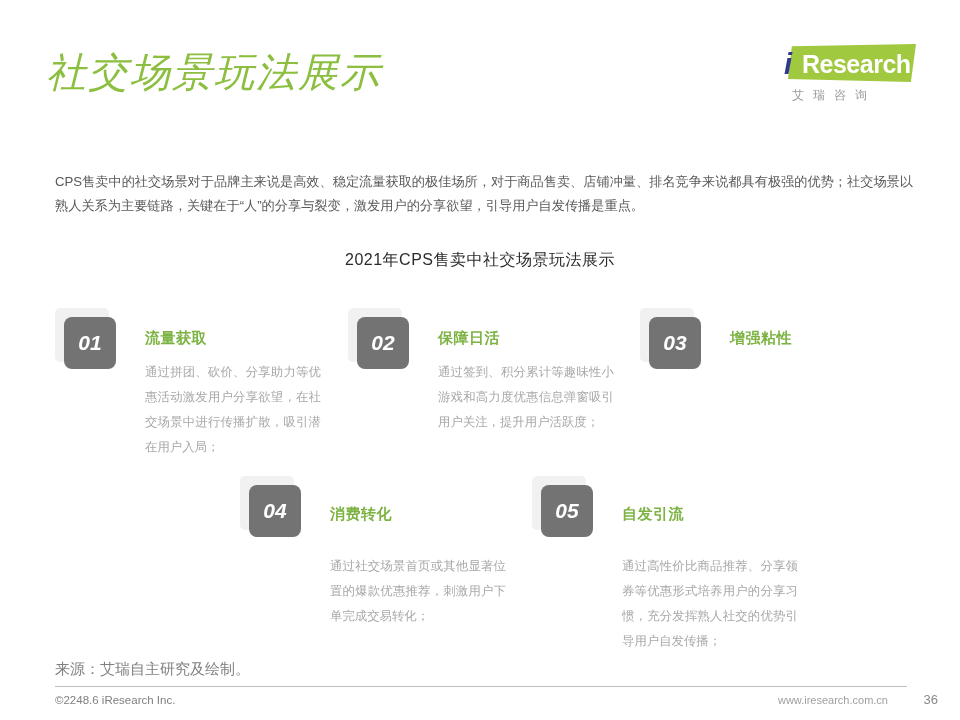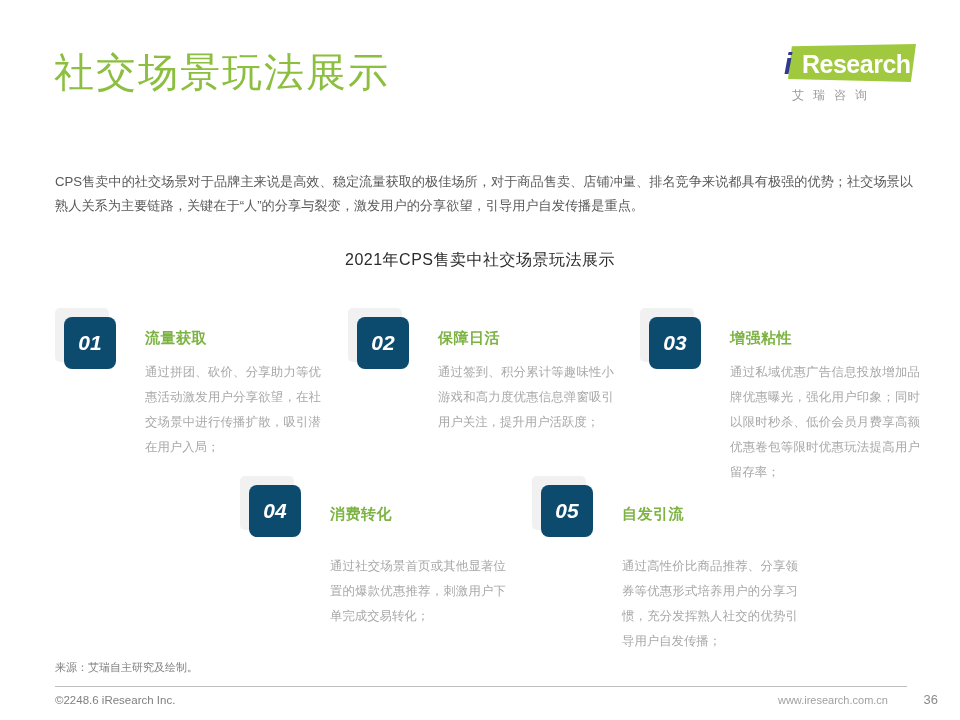--- a/index.html
+++ b/index.html
@@ -71,27 +71,28 @@
     margin-top: 3px;
     margin-left: 14px;
     font-size: 12px;
     color: #9a9a9a;
     letter-spacing: 9px;
   }
 
   .title-main {
     position: absolute;
     top: 46px;
-    left: 54px;
+    left: 46px;
     font-size: 40px;
     font-weight: normal;
     color: #8cbf3f;
     letter-spacing: 2px;
     line-height: 52px;
     white-space: nowrap;
+    font-style: italic;
   }
   .title-sub {
     position: absolute;
     top: 106px;
     left: 54px;
     font-size: 27px;
     color: #3f3f3f;
     letter-spacing: 1px;
     line-height: 36px;
     white-space: nowrap;
@@ -146,21 +147,21 @@
     height: 54px;
     background: #f1f1f1;
     border-radius: 5px;
   }
   .badge {
     position: absolute;
     left: 9px;
     top: 9px;
     width: 52px;
     height: 52px;
-    background: #0c4a6e;
+    background: #737373;
     border-radius: 8px;
     color: #ffffff;
     font-size: 21px;
     font-weight: bold;
     font-style: italic;
     display: flex;
     align-items: center;
     justify-content: center;
     letter-spacing: 0px;
   }
@@ -203,21 +204,21 @@
   .card-5 { left: 532px; top: 176px; width: 200px; }
   .card-5 .card-head, .card-5 .card-body { margin-left: 90px; }
   .card-5 .card-head { margin-top: -40px; }
   .card-5 .card-body { width: 176px; margin-top: 30px; }
 
   
   .source {
     position: absolute;
     left: 55px;
     top: 660px;
-    font-size: 11px;
+    font-size: 15px;
     color: #808080;
     text-align: right;
   }
   .footer-rule {
     position: absolute;
     left: 55px;
     top: 686px;
     width: 852px;
     height: 1px;
     background: #bfbfbf;
@@ -283,21 +284,20 @@
       <div class="card-head">保障日活</div>
       <div class="card-body">通过签到、积分累计等趣味性小游戏和高力度优惠信息弹窗吸引用户关注，提升用户活跃度；</div>
     </div>
 
     <div class="card card-3">
       <div class="badge-wrap">
         <div class="badge-shadow"></div>
         <div class="badge">03</div>
       </div>
       <div class="card-head">增强粘性</div>
-      <div class="card-body">通过私域优惠广告信息投放增加品牌优惠曝光，强化用户印象；同时以限时秒杀、低价会员月费享高额优惠卷包等限时优惠玩法提高用户留存率；</div>
     </div>
 
     <div class="card card-4">
       <div class="badge-wrap">
         <div class="badge-shadow"></div>
         <div class="badge">04</div>
       </div>
       <div class="card-head">消费转化</div>
       <div class="card-body">通过社交场景首页或其他显著位置的爆款优惠推荐，刺激用户下单完成交易转化；</div>
     </div>

